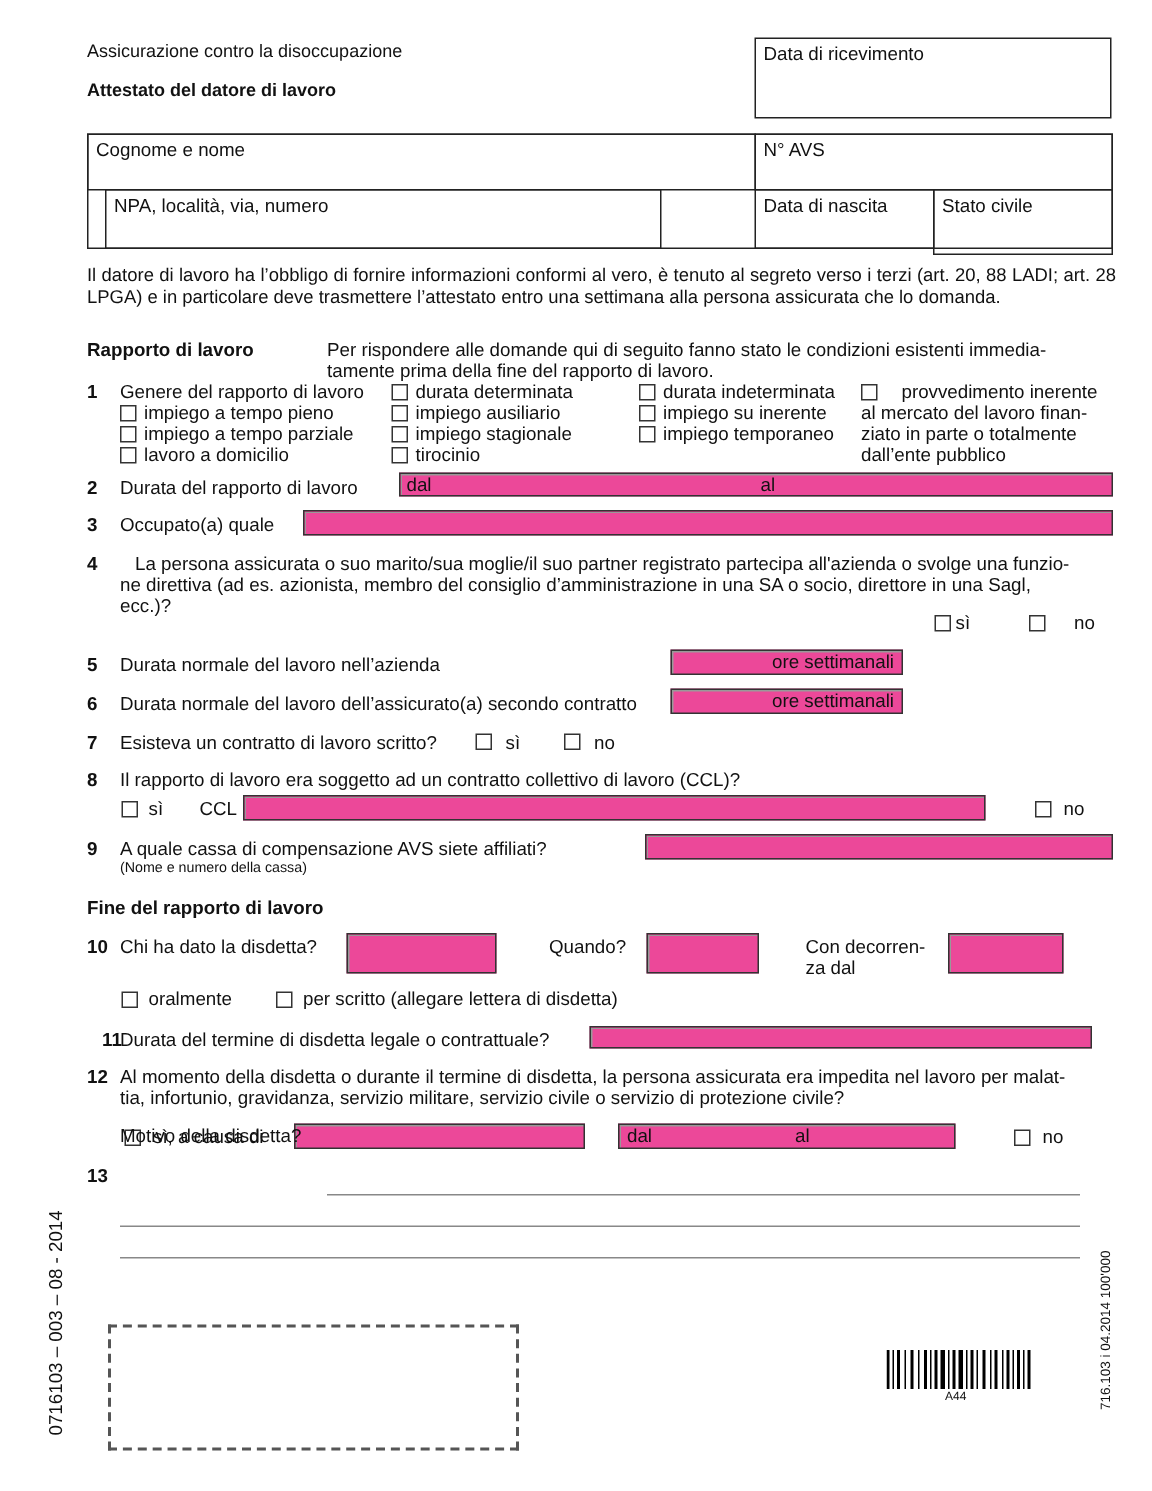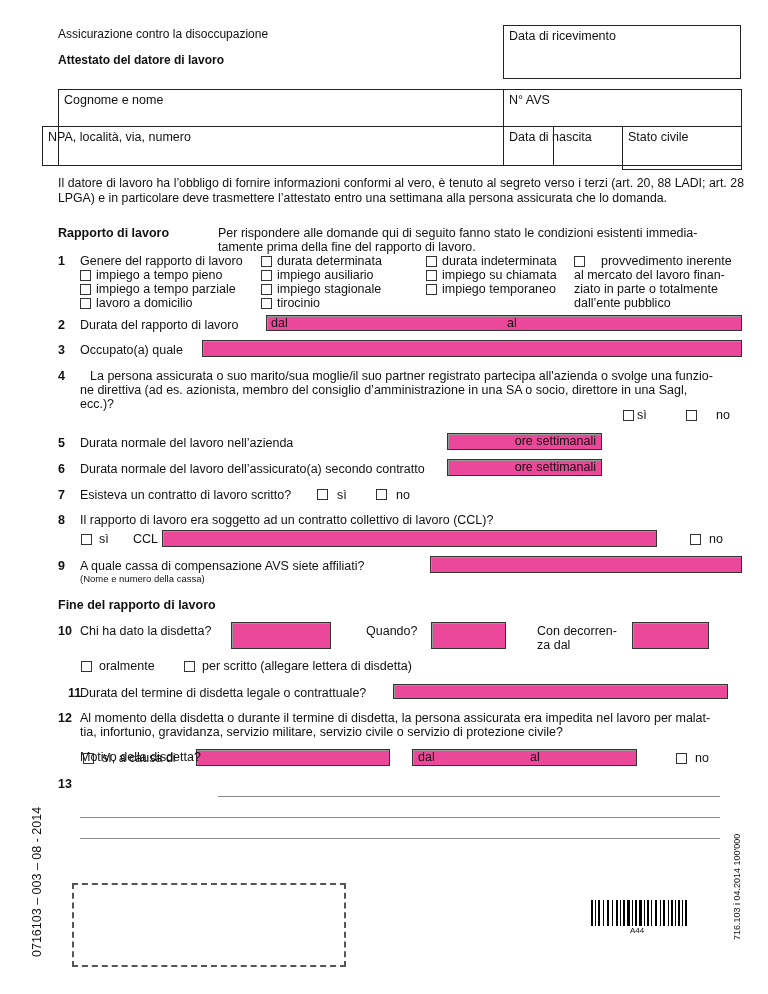--- a/index.html
+++ b/index.html
@@ -27,21 +27,21 @@
   <span class="cell-lbl">Data di ricevimento</span>
 </div>
 
 <div class="box" style="left:58px;top:89px;width:684px;height:77px;"></div>
 <div class="box" style="left:58px;top:89px;width:446px;height:38px;">
   <span class="cell-lbl">Cognome e nome</span>
 </div>
 <div class="box" style="left:503px;top:89px;width:239px;height:38px;">
   <span class="cell-lbl">N° AVS</span>
 </div>
-<div class="box" style="left:42px;top:126px;width:512px;height:40px;">
+<div class="box" style="left:70px;top:126px;width:371px;height:40px;">
   <span class="cell-lbl">NPA, località, via, numero</span>
 </div>
 <div class="box" style="left:503px;top:126px;width:120px;height:40px;">
   <span class="cell-lbl">Data di nascita</span>
 </div>
 <div class="box" style="left:622px;top:126px;width:120px;height:44px;">
   <span class="cell-lbl">Stato civile</span>
 </div>
 
 <div class="abs" style="left:58px;top:176px;width:686px;font-size:12.3px;line-height:15px;text-align:justify;">Il datore di lavoro ha l’obbligo di fornire informazioni conformi al vero, è tenuto al segreto verso i terzi (art. 20, 88 LADI; art. 28 LPGA) e in particolare deve trasmettere l’attestato entro una settimana alla persona assicurata che lo domanda.</div>
@@ -65,21 +65,21 @@
 <div class="cb" style="left:261px;top:270px;"></div>
 <div class="lbl" style="left:277px;top:268px;">impiego ausiliario</div>
 <div class="cb" style="left:261px;top:284px;"></div>
 <div class="lbl" style="left:277px;top:282px;">impiego stagionale</div>
 <div class="cb" style="left:261px;top:298px;"></div>
 <div class="lbl" style="left:277px;top:296px;">tirocinio</div>
 
 <div class="cb" style="left:426px;top:256px;"></div>
 <div class="lbl" style="left:442px;top:254px;">durata indeterminata</div>
 <div class="cb" style="left:426px;top:270px;"></div>
-<div class="lbl" style="left:442px;top:268px;">impiego su chiamata</div>
+<div class="lbl" style="left:442px;top:268px;">impiego su inerente</div>
 <div class="cb" style="left:426px;top:284px;"></div>
 <div class="lbl" style="left:442px;top:282px;">impiego temporaneo</div>
 
 <div class="cb" style="left:574px;top:256px;"></div>
 <div class="lbl" style="left:601px;top:254px;">provvedimento inerente</div>
 <div class="lbl" style="left:574px;top:268px;">al mercato del lavoro finan-</div>
 <div class="lbl" style="left:574px;top:282px;">ziato in parte o totalmente</div>
 <div class="lbl" style="left:574px;top:296px;">dall’ente pubblico</div>
 
 <div class="num" style="left:58px;top:318px;">2</div>

